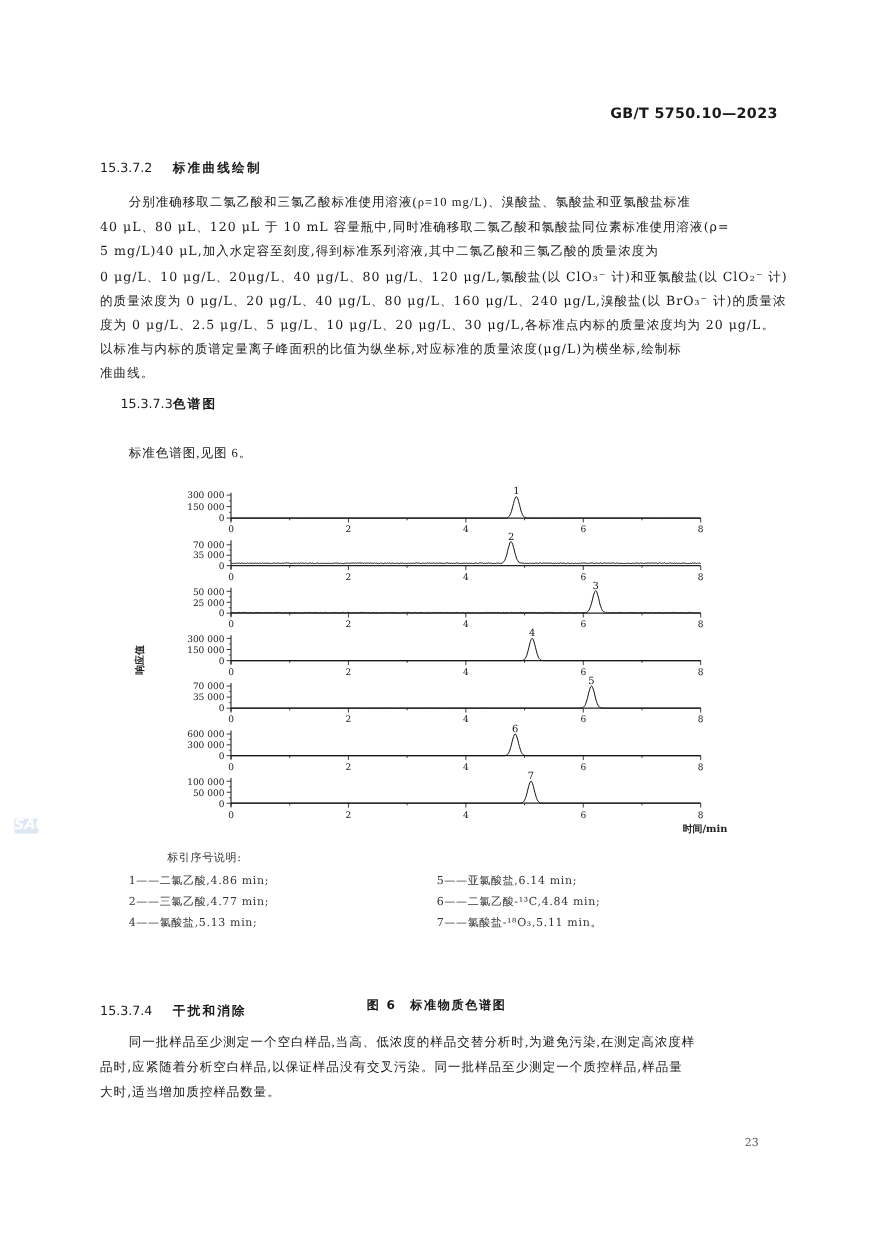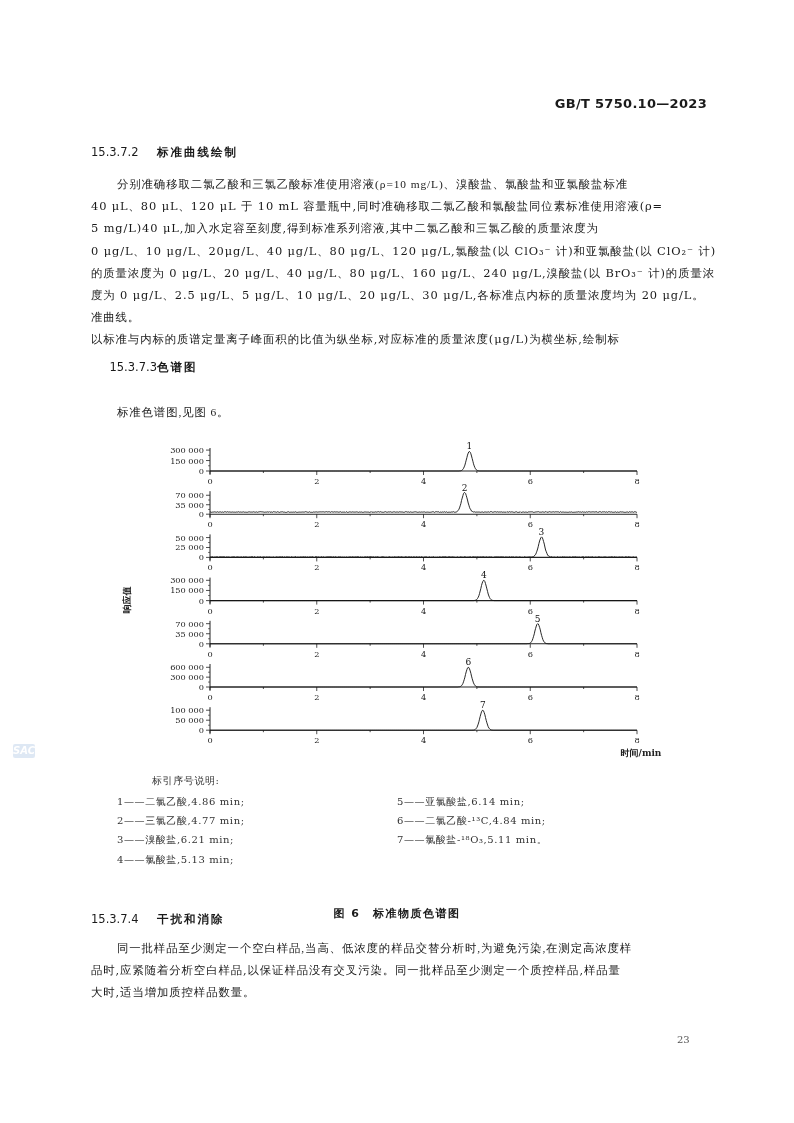--- a/index.html
+++ b/index.html
@@ -19,40 +19,40 @@
   svg text { font-family: "DejaVu Serif", "Liberation Serif", serif; }
   .legend { position: absolute; left: 117px; top: 772px; width: 560px; font-size: 10px; color: #333; letter-spacing: 0.6px; }
   .legend .title-row { height: 20px; line-height: 18px; margin-left: 35px; }
   .legend .cols { display: flex; }
   .legend .col { width: 320px; }
   .legend .item { height: 19.2px; line-height: 19.2px; white-space: nowrap; }
   .fig-caption { position: absolute; top: 878px; left: 0; width: 794px; text-align: center;
                  font-family: "DejaVu Sans", "Liberation Sans", sans-serif; font-size: 11px; font-weight: bold; letter-spacing: 1.5px; margin-top: 28px; }
   .page-num { position: absolute; top: 1034px; left: 677px; font-size: 10px; color: #555; }
   .watermark { position: absolute; left: 13px; top: 744px; width: 22px; height: 14px; background: #d7e3f2;
-               color: #fff; font-size: 10px; font-weight: bold; text-align: left; line-height: 14px;
+               color: #fff; font-size: 13px; font-weight: bold; text-align: left; line-height: 14px;
                font-family: "DejaVu Sans", sans-serif; font-style: italic; border-radius: 2px; opacity: 0.8; }
 </style>
 </head>
 <body>
 
 <div class="std-no">GB/T 5750.10—2023</div>
 
 <div class="heading" style="top:145px;">
   <span class="num">15.3.7.2</span><span class="title">标准曲线绘制</span>
 </div>
 <div class="para" style="top:173px;">
   <span class="line indent">分别准确移取二氯乙酸和三氯乙酸标准使用溶液(ρ=10 mg/L)、溴酸盐、氯酸盐和亚氯酸盐标准</span>
   <span class="line">40 μL、80 μL、120 μL 于 10 mL 容量瓶中,同时准确移取二氯乙酸和氯酸盐同位素标准使用溶液(ρ=</span>
   <span class="line">5 mg/L)40 μL,加入水定容至刻度,得到标准系列溶液,其中二氯乙酸和三氯乙酸的质量浓度为</span>
   <span class="line">0 μg/L、10 μg/L、20μg/L、40 μg/L、80 μg/L、120 μg/L,氯酸盐(以 ClO₃⁻ 计)和亚氯酸盐(以 ClO₂⁻ 计)</span>
   <span class="line">的质量浓度为 0 μg/L、20 μg/L、40 μg/L、80 μg/L、160 μg/L、240 μg/L,溴酸盐(以 BrO₃⁻ 计)的质量浓</span>
   <span class="line">度为 0 μg/L、2.5 μg/L、5 μg/L、10 μg/L、20 μg/L、30 μg/L,各标准点内标的质量浓度均为 20 μg/L。</span>
+  <span class="line">以标准与内标的质谱定量离子峰面积的比值为纵坐标,对应标准的质量浓度(μg/L)为横坐标,绘制标</span>
   <span class="line">准曲线。</span>
-  <span class="line">以标准与内标的质谱定量离子峰面积的比值为纵坐标,对应标准的质量浓度(μg/L)为横坐标,绘制标</span>
 </div>
 
 <div class="heading" style="top:360px;text-align:right;">
   <span class="num">15.3.7.3</span><span class="title">色谱图</span>
 </div>
 <div class="para" style="top:401px;">
   <span class="line indent">标准色谱图,见图 6。</span>
 </div>
 
 <div class="chart-wrap">
@@ -245,21 +245,20 @@
 </div>
 
 <div class="watermark">SAC</div>
 
 <div class="legend">
   <div class="title-row">标引序号说明:</div>
   <div class="cols">
     <div class="col">
       <div class="item">1——二氯乙酸,4.86 min;</div>
       <div class="item">2——三氯乙酸,4.77 min;</div>
-      <div class="item">3——溴酸盐,6.21 min;</div>
       <div class="item">4——氯酸盐,5.13 min;</div>
     </div>
     <div class="col">
       <div class="item">5——亚氯酸盐,6.14 min;</div>
       <div class="item">6——二氯乙酸-¹³C,4.84 min;</div>
       <div class="item">7——氯酸盐-¹⁸O₃,5.11 min。</div>
     </div>
   </div>
 </div>
 

